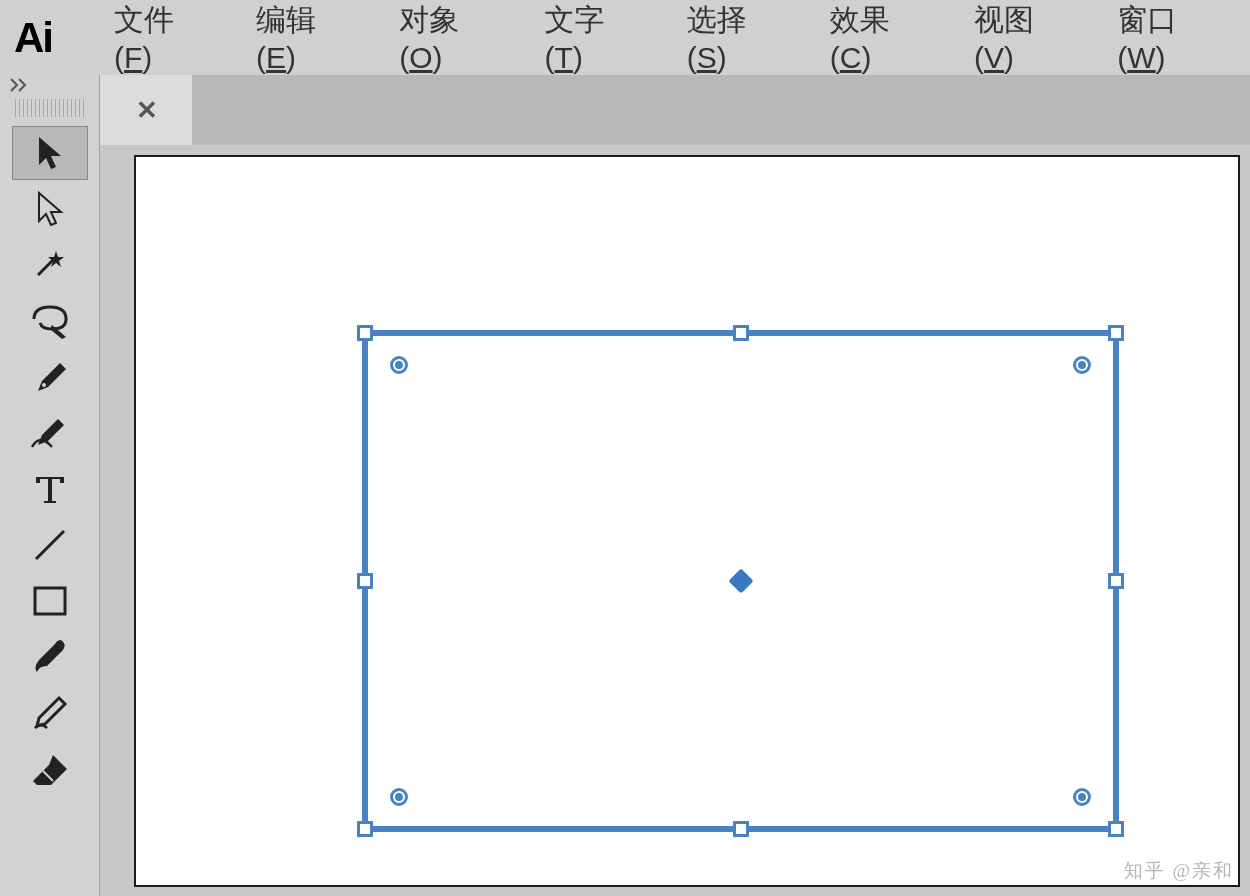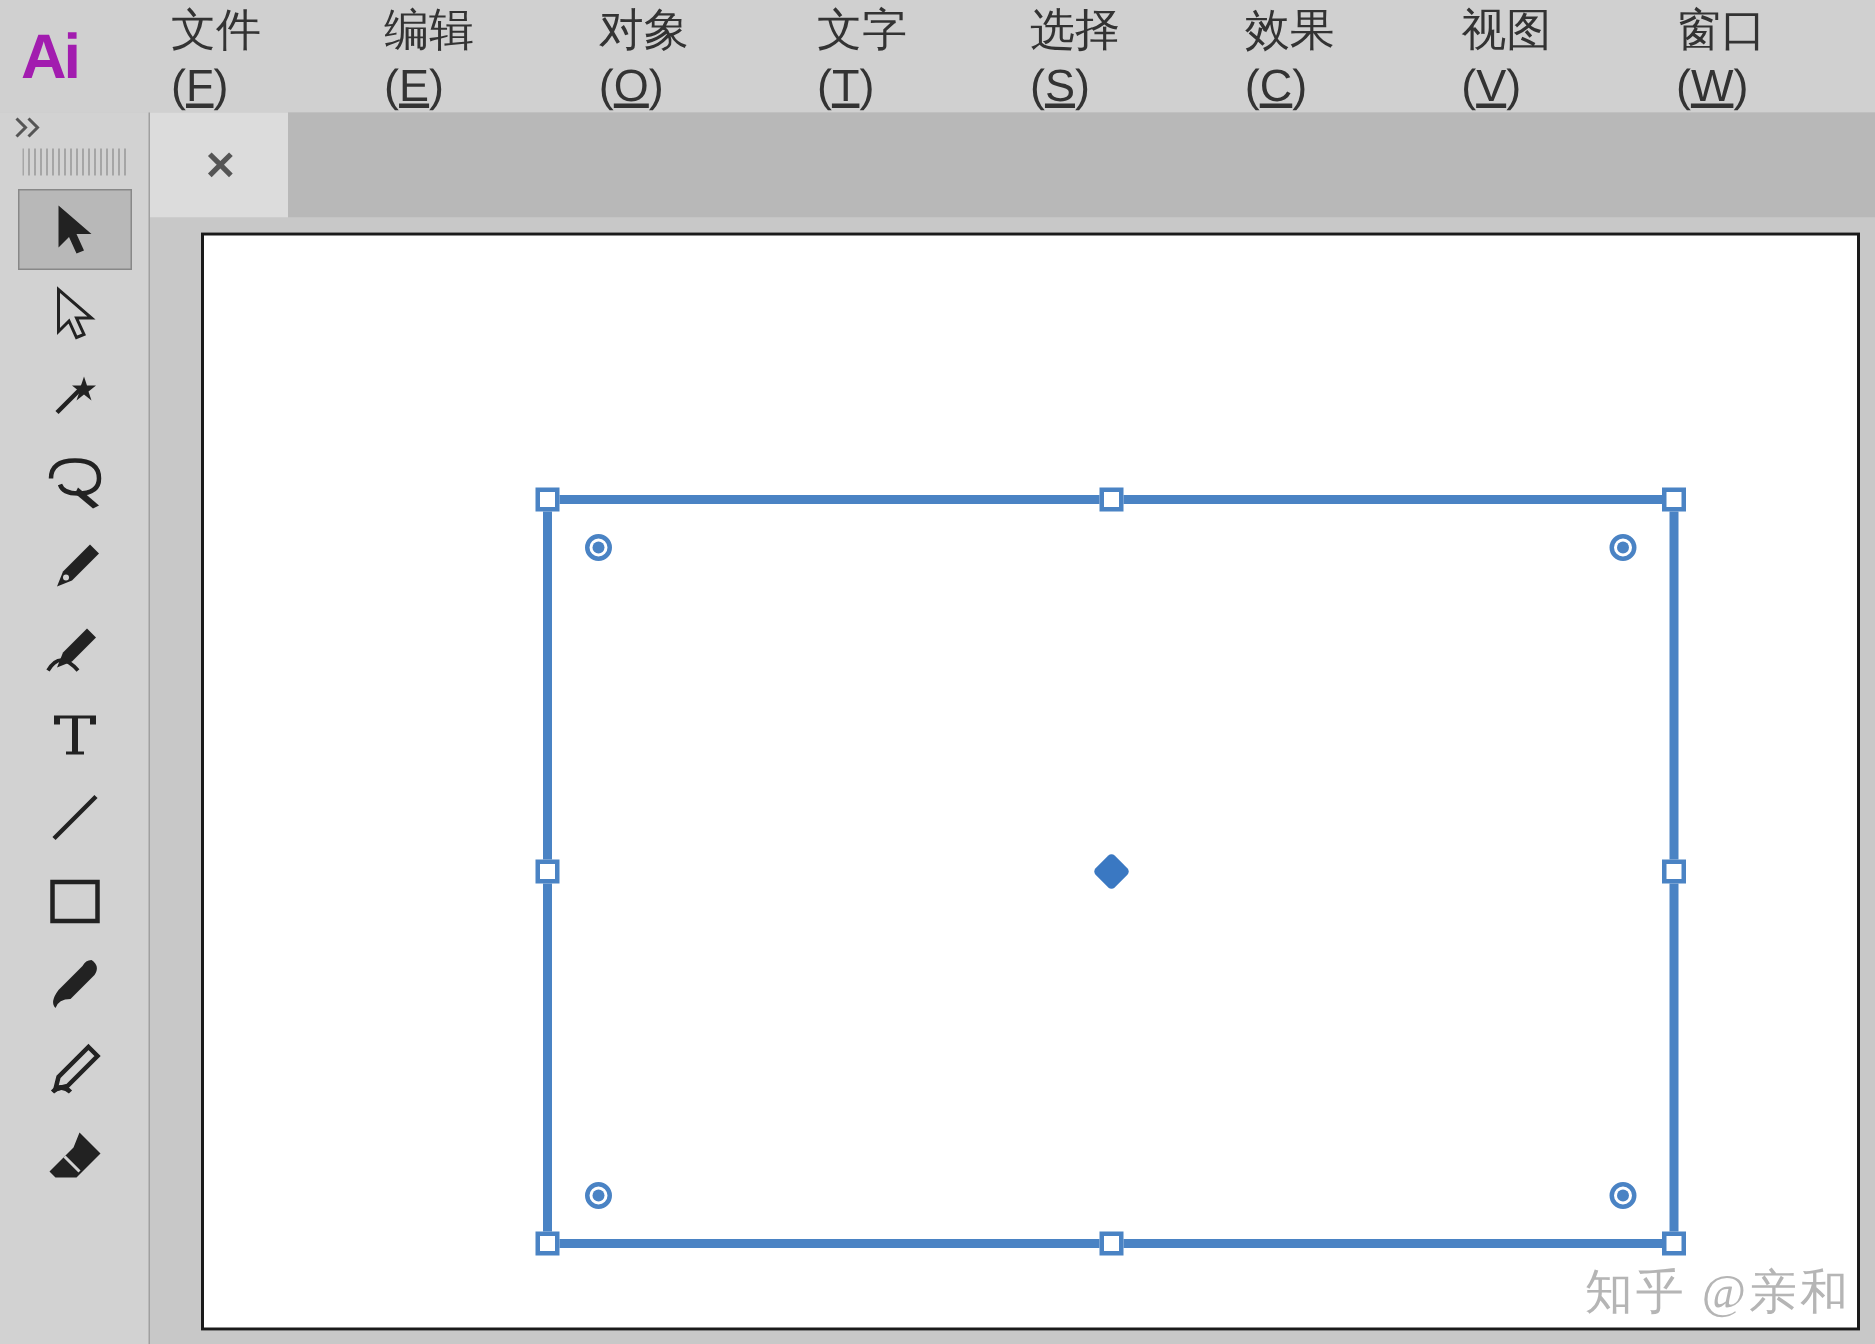--- a/index.html
+++ b/index.html
@@ -17,21 +17,21 @@
     background: #d0d0d0;
     display: flex;
     align-items: center;
     padding-left: 14px;
     gap: 0;
   }
   .app-logo {
     font-family: "Arial", sans-serif;
     font-weight: bold;
     font-size: 42px;
-    color: #a21caf;
+    color: #000000;
     margin-right: 46px;
     letter-spacing: -2px;
   }
   .menu-item {
     font-size: 30px;
     color: #333;
     padding: 6px 16px;
     margin-right: 44px;
     cursor: default;
   }
@@ -185,21 +185,21 @@
     background: #3a78c2;
     transform: rotate(45deg);
     border-radius: 3px;
   }
 
   
   .watermark {
     position: absolute;
     right: 16px;
     bottom: 12px;
-    font-size: 32px;
+    font-size: 19px;
     color: rgba(120,120,120,0.55);
     font-family: "SimSun", serif;
     letter-spacing: 2px;
     pointer-events: none;
     text-align: right;
   }
 </style>
 </head>
 <body>
 

